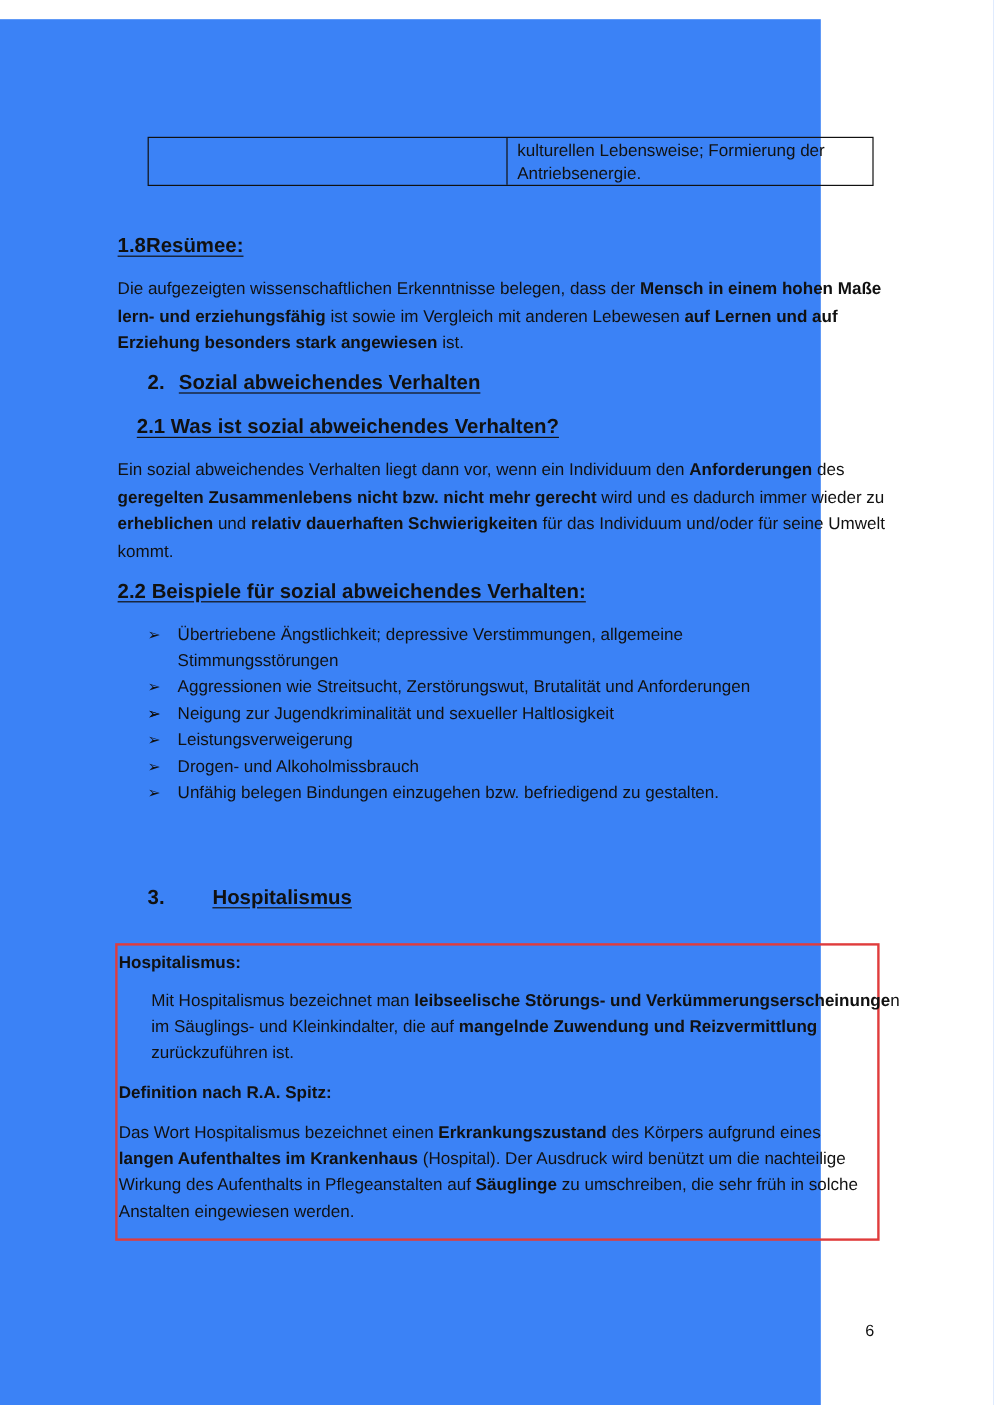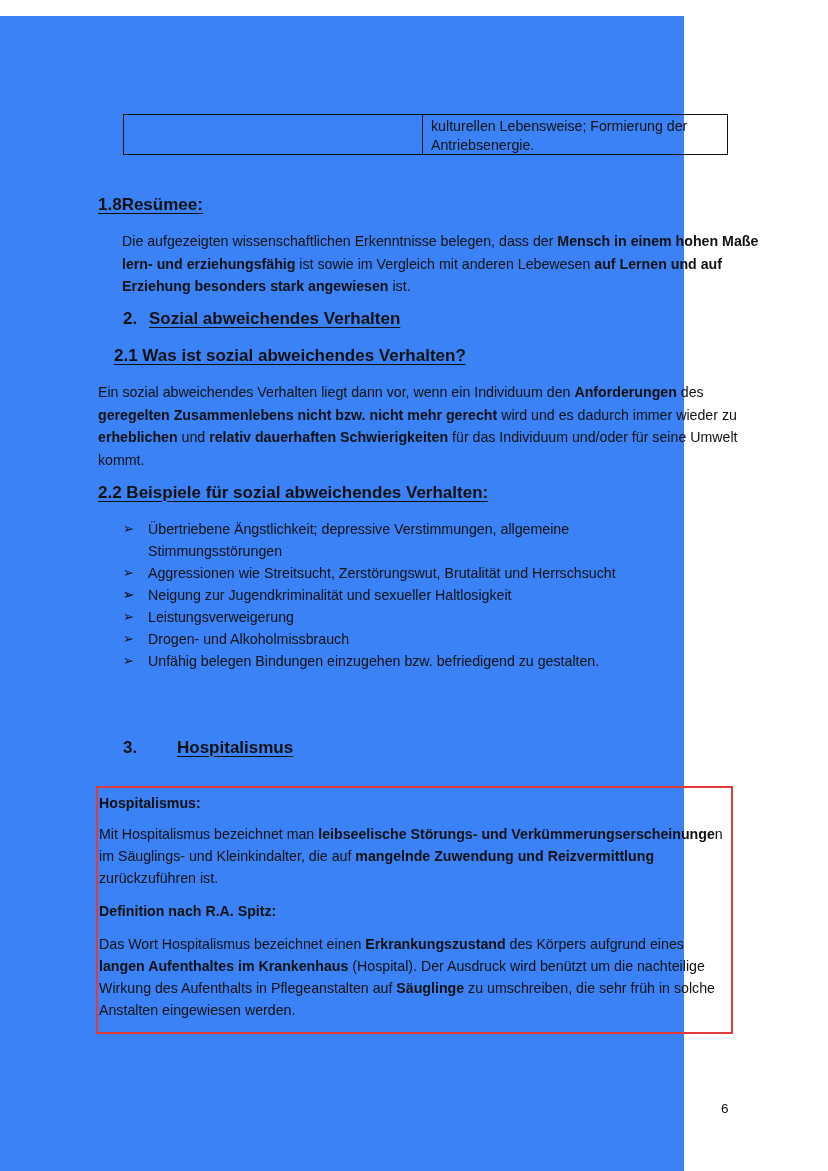--- a/index.html
+++ b/index.html
@@ -37,42 +37,42 @@
     <div class="c1"></div>
     <div class="c2">
       <div>kulturellen Lebensweise; Formierung der</div>
       <div>Antriebsenergie.</div>
     </div>
   </div>
 
   <div class="h-sec" style="left:98px; top:179px;">
     <span>1.8</span><span>Resümee:</span>
   </div>
-  <div class="p rich" style="left:98px; top:214px;margin-left:24px;"><span>Die aufgezeigten wissenschaftlichen Erkenntnisse belegen, dass der </span><b>Mensch in einem hohen Maße lern- und erziehungsfähig</b><span> ist sowie im Vergleich mit anderen Lebewesen </span><b>auf Lernen und auf Erziehung besonders stark angewiesen</b><span> ist.</span></div>
+  <div class="p rich" style="left:98px; top:214px;"><span>Die aufgezeigten wissenschaftlichen Erkenntnisse belegen, dass der </span><b>Mensch in einem hohen Maße lern- und erziehungsfähig</b><span> ist sowie im Vergleich mit anderen Lebewesen </span><b>auf Lernen und auf Erziehung besonders stark angewiesen</b><span> ist.</span></div>
 
   <div class="num" style="left:123px; top:293px;">2.</div>
   <div class="h-main" style="left:149px; top:293px;">Sozial abweichendes Verhalten</div>
 
   <div class="h-sec" style="left:98px; top:330px;margin-left:16px;">2.1 Was ist sozial abweichendes Verhalten?</div>
   <div class="p rich" style="left:98px; top:365px;"><span>Ein sozial abweichendes Verhalten liegt dann vor, wenn ein Individuum den </span><b>Anforderungen</b><span> des </span><b>geregelten Zusammenlebens nicht bzw. nicht mehr gerecht</b><span> wird und es dadurch immer wieder zu </span><b>erheblichen</b><span> und </span><b>relativ dauerhaften Schwierigkeiten</b><span> für das Individuum und/oder für seine Umwelt kommt.</span></div>
 
   <div class="h-sec" style="left:98px; top:467px;">2.2 Beispiele für sozial abweichendes Verhalten:</div>
   <ul class="bul">
     <li><span class="arrow">➢</span><span>Übertriebene Ängstlichkeit; depressive Verstimmungen, allgemeine Stimmungsstörungen</span></li>
-    <li><span class="arrow">➢</span><span>Aggressionen wie Streitsucht, Zerstörungswut, Brutalität und Herrschsucht</span></li>
+    <li><span class="arrow">➢</span><span>Aggressionen wie Streitsucht, Zerstörungswut, Brutalität und Anforderungen</span></li>
     <li><span class="arrow">➢</span></li>
     <li><span class="arrow">➢</span><span>Neigung zur Jugendkriminalität und sexueller Haltlosigkeit</span></li>
     <li><span class="arrow">➢</span><span>Leistungsverweigerung</span></li>
     <li><span class="arrow">➢</span><span>Drogen- und Alkoholmissbrauch</span></li>
     <li><span class="arrow">➢</span><span>Unfähig belegen Bindungen einzugehen bzw. befriedigend zu gestalten.</span></li>
   </ul>
 
   <div class="num" style="left:123px; top:722px;">3.</div>
   <div class="h-main" style="left:149px; top:722px;margin-left:28px;">Hospitalismus</div>
 
   <div class="redbox"></div>
   <div class="rb-text" style="top:776px; font-weight:700;">Hospitalismus:</div>
-  <div class="rb-text rich" style="top:807px;"><span>Mit Hospitalismus bezeichnet man </span><b>leibseelische Störungs- und Verkümmerungserscheinunge</b><span>n im Säuglings- und Kleinkindalter, die auf </span><b>mangelnde Zuwendung und Reizvermittlung</b><span> zurückzuführen ist.</span></div>
+  <div class="rb-text rich" style="top:807px;padding-left:27px;"><span>Mit Hospitalismus bezeichnet man </span><b>leibseelische Störungs- und Verkümmerungserscheinunge</b><span>n im Säuglings- und Kleinkindalter, die auf </span><b>mangelnde Zuwendung und Reizvermittlung</b><span> zurückzuführen ist.</span></div>
   <div class="rb-text" style="top:884px; font-weight:700;">Definition nach R.A. Spitz:</div>
   <div class="rb-text rich" style="top:917px;"><span>Das Wort Hospitalismus bezeichnet einen </span><b>Erkrankungszustand</b><span> des Körpers aufgrund eines </span><b>langen Aufenthaltes im Krankenhaus</b><span> (Hospital). Der Ausdruck wird benützt um die nachteilige Wirkung des Aufenthalts in Pflegeanstalten auf </span><b>Säuglinge</b><span> zu umschreiben, die sehr früh in solche Anstalten eingewiesen werden.</span></div>
 
   <div class="pagenum">6</div>
 </div>
 
 </body></html>

